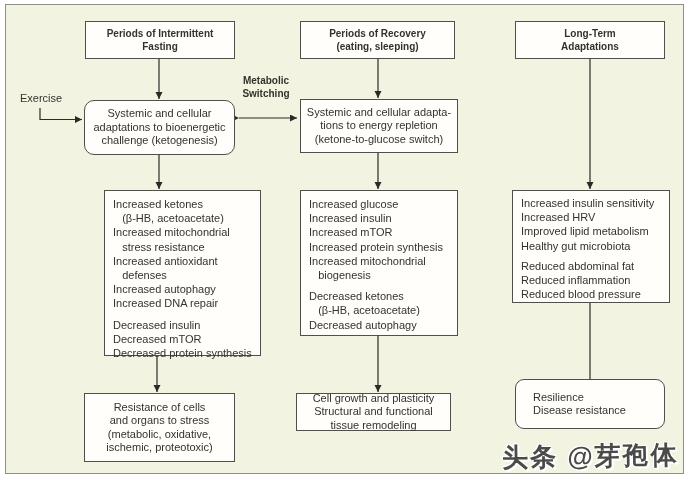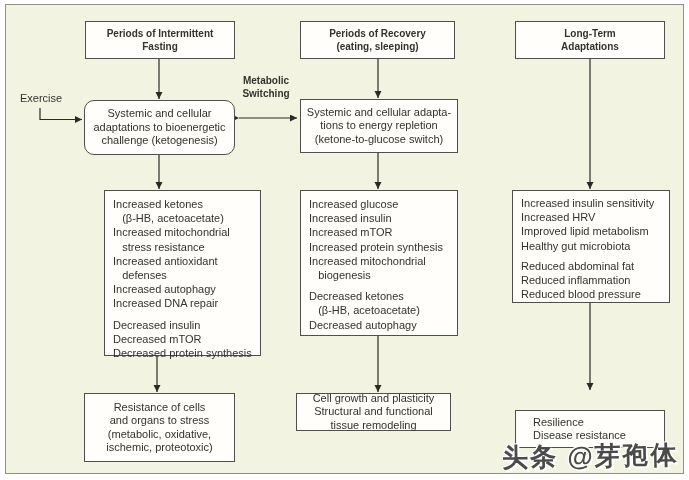--- a/index.html
+++ b/index.html
@@ -116,17 +116,17 @@
     <div class="effects-group" style="margin-top:-1px">Increased insulin sensitivity
 Increased HRV
 Improved lipid metabolism
 Healthy gut microbiota</div>
     <div class="effects-group" style="margin-top:6px">Reduced abdominal fat
 Reduced inflammation
 Reduced blood pressure</div>
   </div>
   <div class="box center-box header-box" style="left:515px;top:21px;width:150px;height:38px;">Long-Term
 Adaptations</div>
-  <div class="box center-box outcome-left" style="left:515px;top:410px;width:150px;height:38px;">Resilience
+  <div class="box center-box outcome-left" style="left:515px;top:379px;width:150px;height:50px;border-radius:9px;">Resilience
 Disease resistance</div>
 
   <div class="watermark">头条 @芽孢体</div>
 </div>
 
 </body></html>

